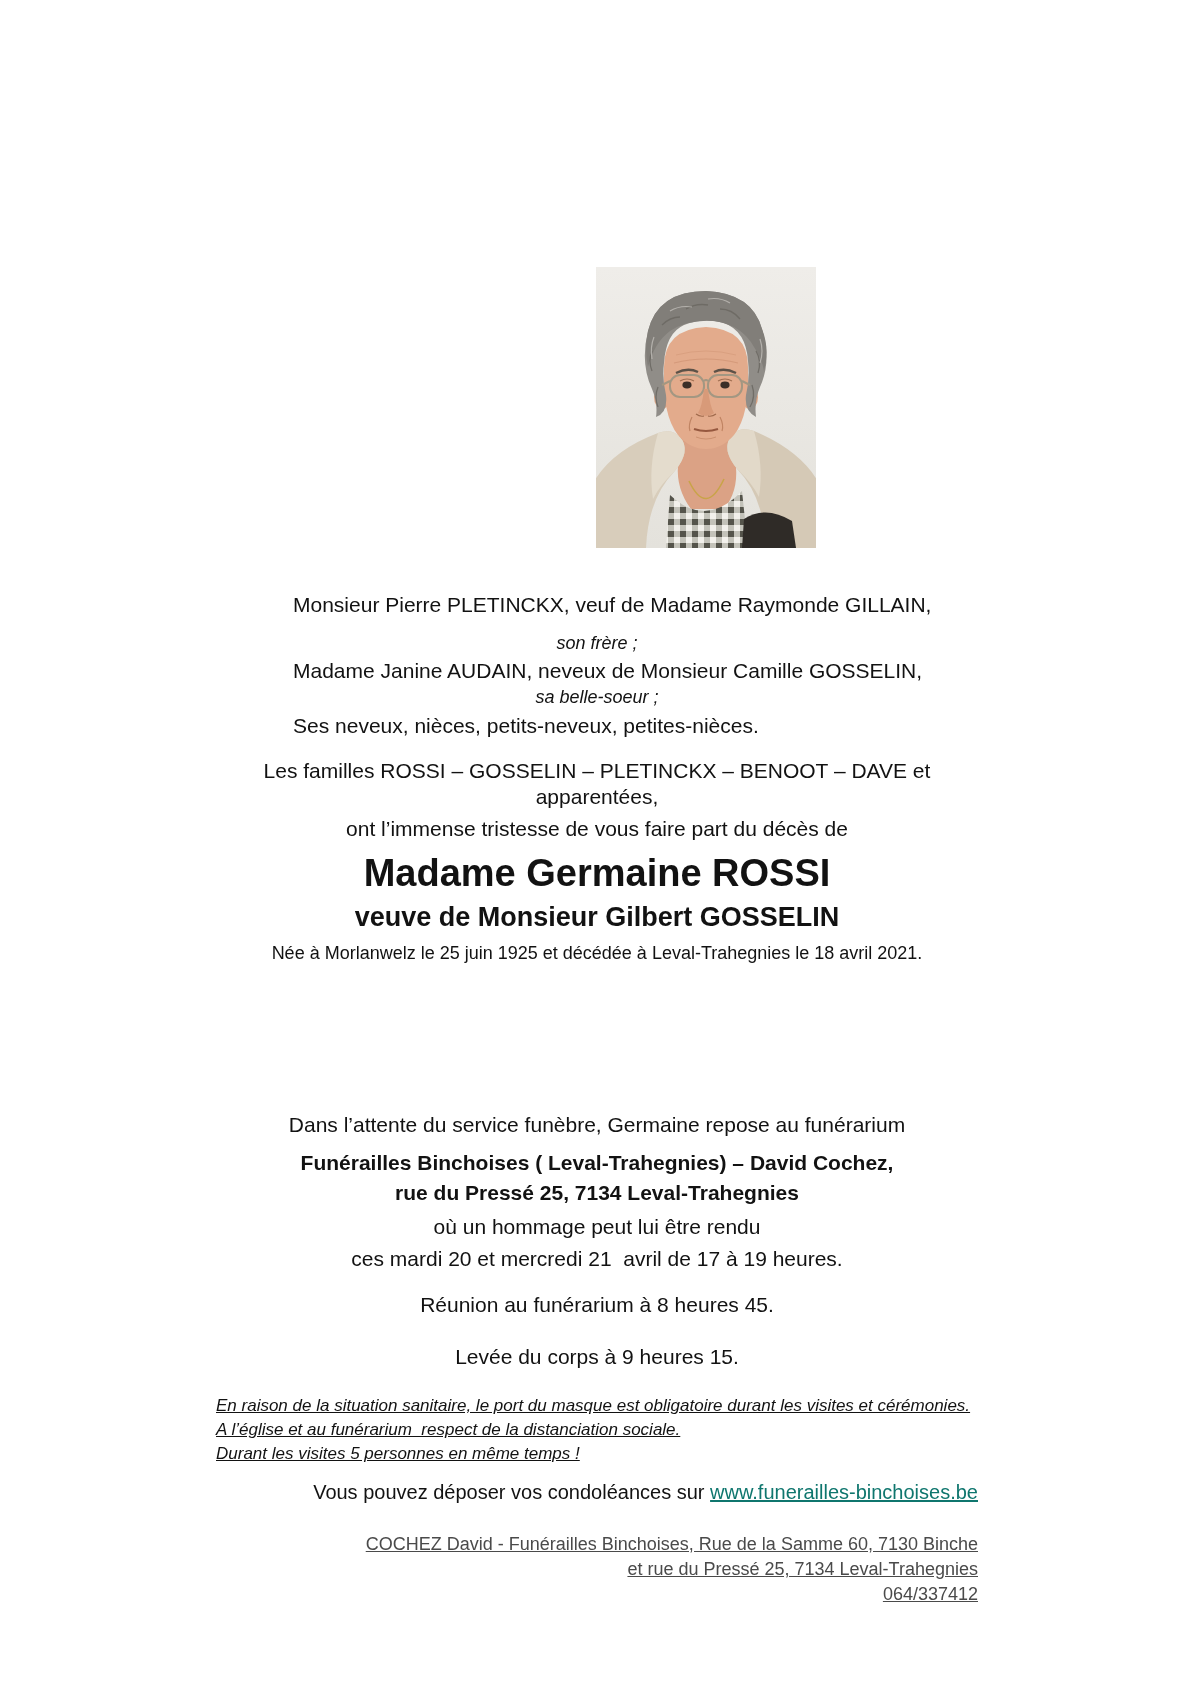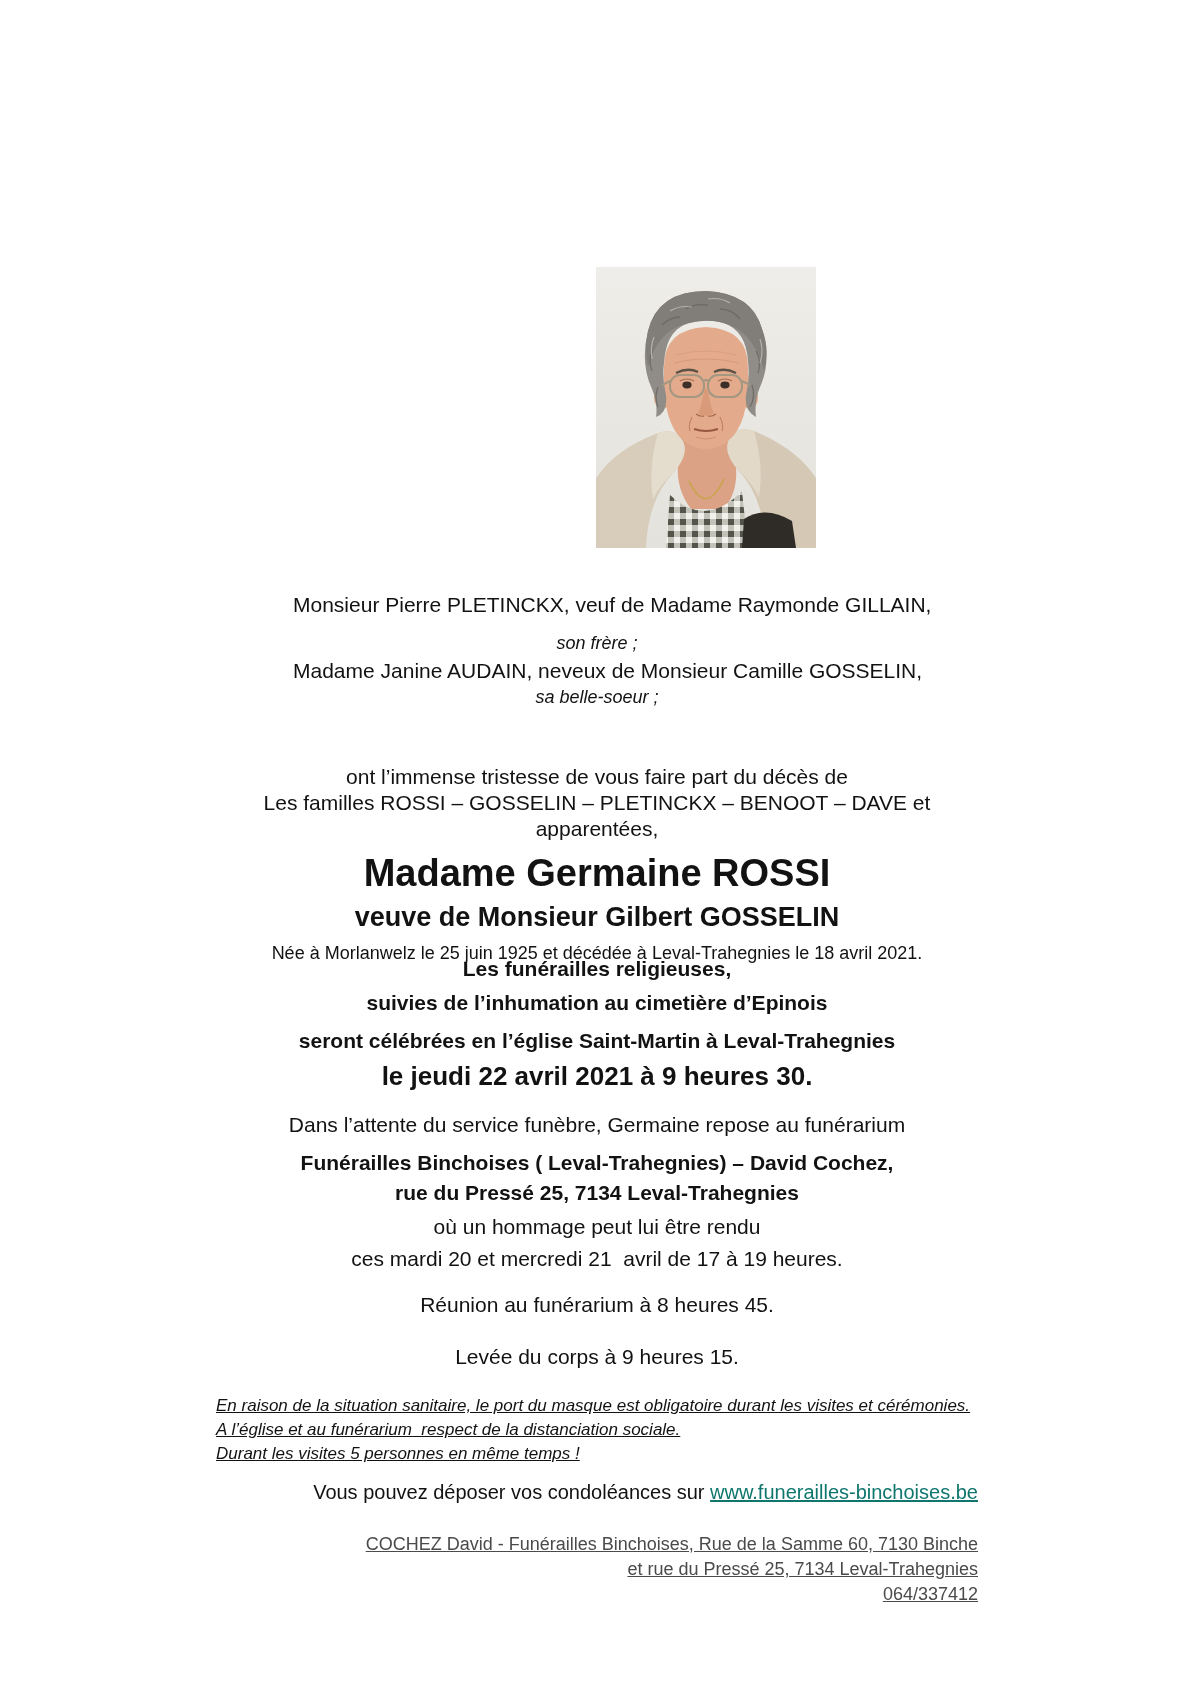--- a/index.html
+++ b/index.html
@@ -121,36 +121,31 @@
       <path d="M98 162 Q110 166 122 162" stroke="#96583f" stroke-width="2" fill="none"></path>
       <path d="M100 170 Q110 174 120 170" stroke="#c08463" stroke-width="1" fill="none" opacity="0.7"></path>
     </svg>
   </div>
 
   <div class="abs" style="top:592px;">
     <p class="body-txt indent">Monsieur Pierre PLETINCKX, veuf de Madame Raymonde GILLAIN,</p>
     <p class="relation" style="margin-top:14px;">son frère ;</p>
     <p class="body-txt indent" style="margin-top:4px;">Madame Janine AUDAIN, neveux de Monsieur Camille GOSSELIN,</p>
     <p class="relation" style="margin-top:2px;">sa belle-soeur ;</p>
+    <p class="body-txt indent" style="margin-top:5px;">Ses neveux, nièces, petits-neveux, petites-nièces.</p>
   </div>
 
   <div class="abs center" style="top:758px;">
+    <p class="body-txt">Les familles ROSSI – GOSSELIN – PLETINCKX – BENOOT – DAVE et apparentées,</p>
     <p class="body-txt" style="margin-top:6px;">ont l’immense tristesse de vous faire part du décès de</p>
-    <p class="body-txt">Les familles ROSSI – GOSSELIN – PLETINCKX – BENOOT – DAVE et apparentées,</p>
     <p class="title" style="margin-top:8px;">Madame Germaine ROSSI</p>
     <p class="subtitle" style="margin-top:4px;">veuve de Monsieur Gilbert GOSSELIN</p>
     <p class="small-txt" style="margin-top:8px;">Née à Morlanwelz le 25 juin 1925 et décédée à Leval-Trahegnies le 18 avril 2021.</p>
   </div>
 
-  <div class="abs center" style="top:956px;">
-    <p class="body-txt bold">Les funérailles religieuses,</p>
-    <p class="body-txt bold" style="margin-top:8px;">suivies de l’inhumation au cimetière d’Epinois</p>
-    <p class="body-txt bold" style="margin-top:12px;">seront célébrées en l’église Saint-Martin à Leval-Trahegnies</p>
-    <p class="date-line" style="margin-top:6px;">le jeudi 22 avril 2021 à 9 heures 30.</p>
-  </div>
 
   <div class="abs center" style="top:1112px;">
     <p class="body-txt">Dans l’attente du service funèbre, Germaine repose au funérarium</p>
     <p class="body-txt bold" style="margin-top:12px;">Funérailles Binchoises ( Leval-Trahegnies) – David Cochez,</p>
     <p class="body-txt bold" style="margin-top:4px;">rue du Pressé 25, 7134 Leval-Trahegnies</p>
     <p class="body-txt" style="margin-top:8px;">où un hommage peut lui être rendu</p>
     <p class="body-txt ws" style="margin-top:6px;">ces mardi 20 et mercredi 21  avril de 17 à 19 heures.</p>
   </div>
 
   <div class="abs center" style="top:1292px;">

